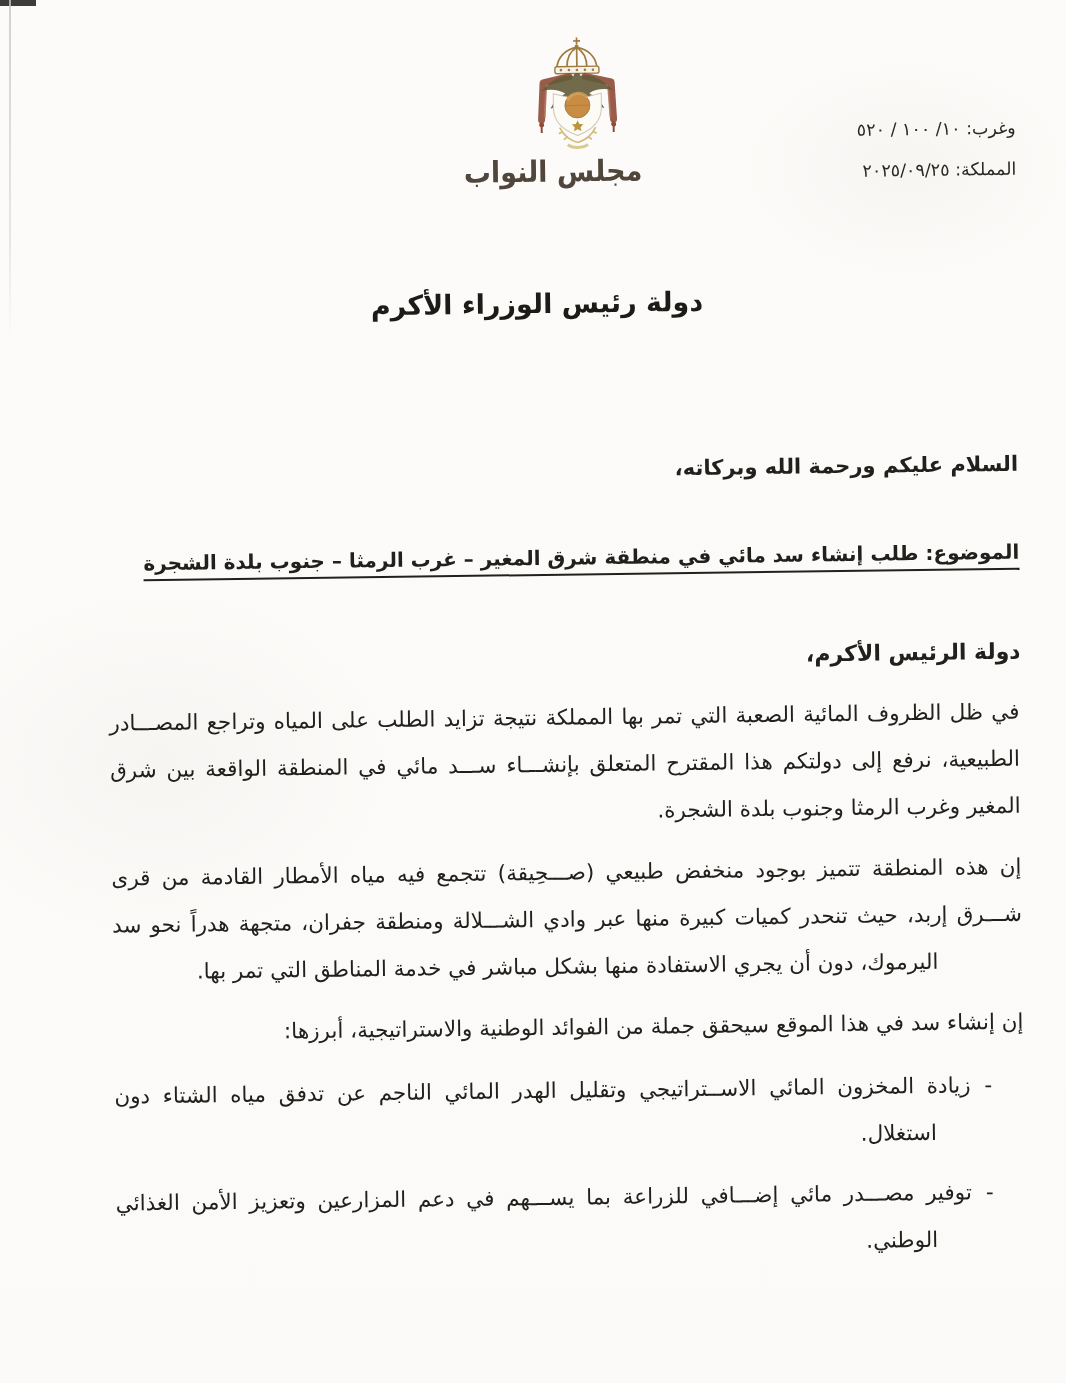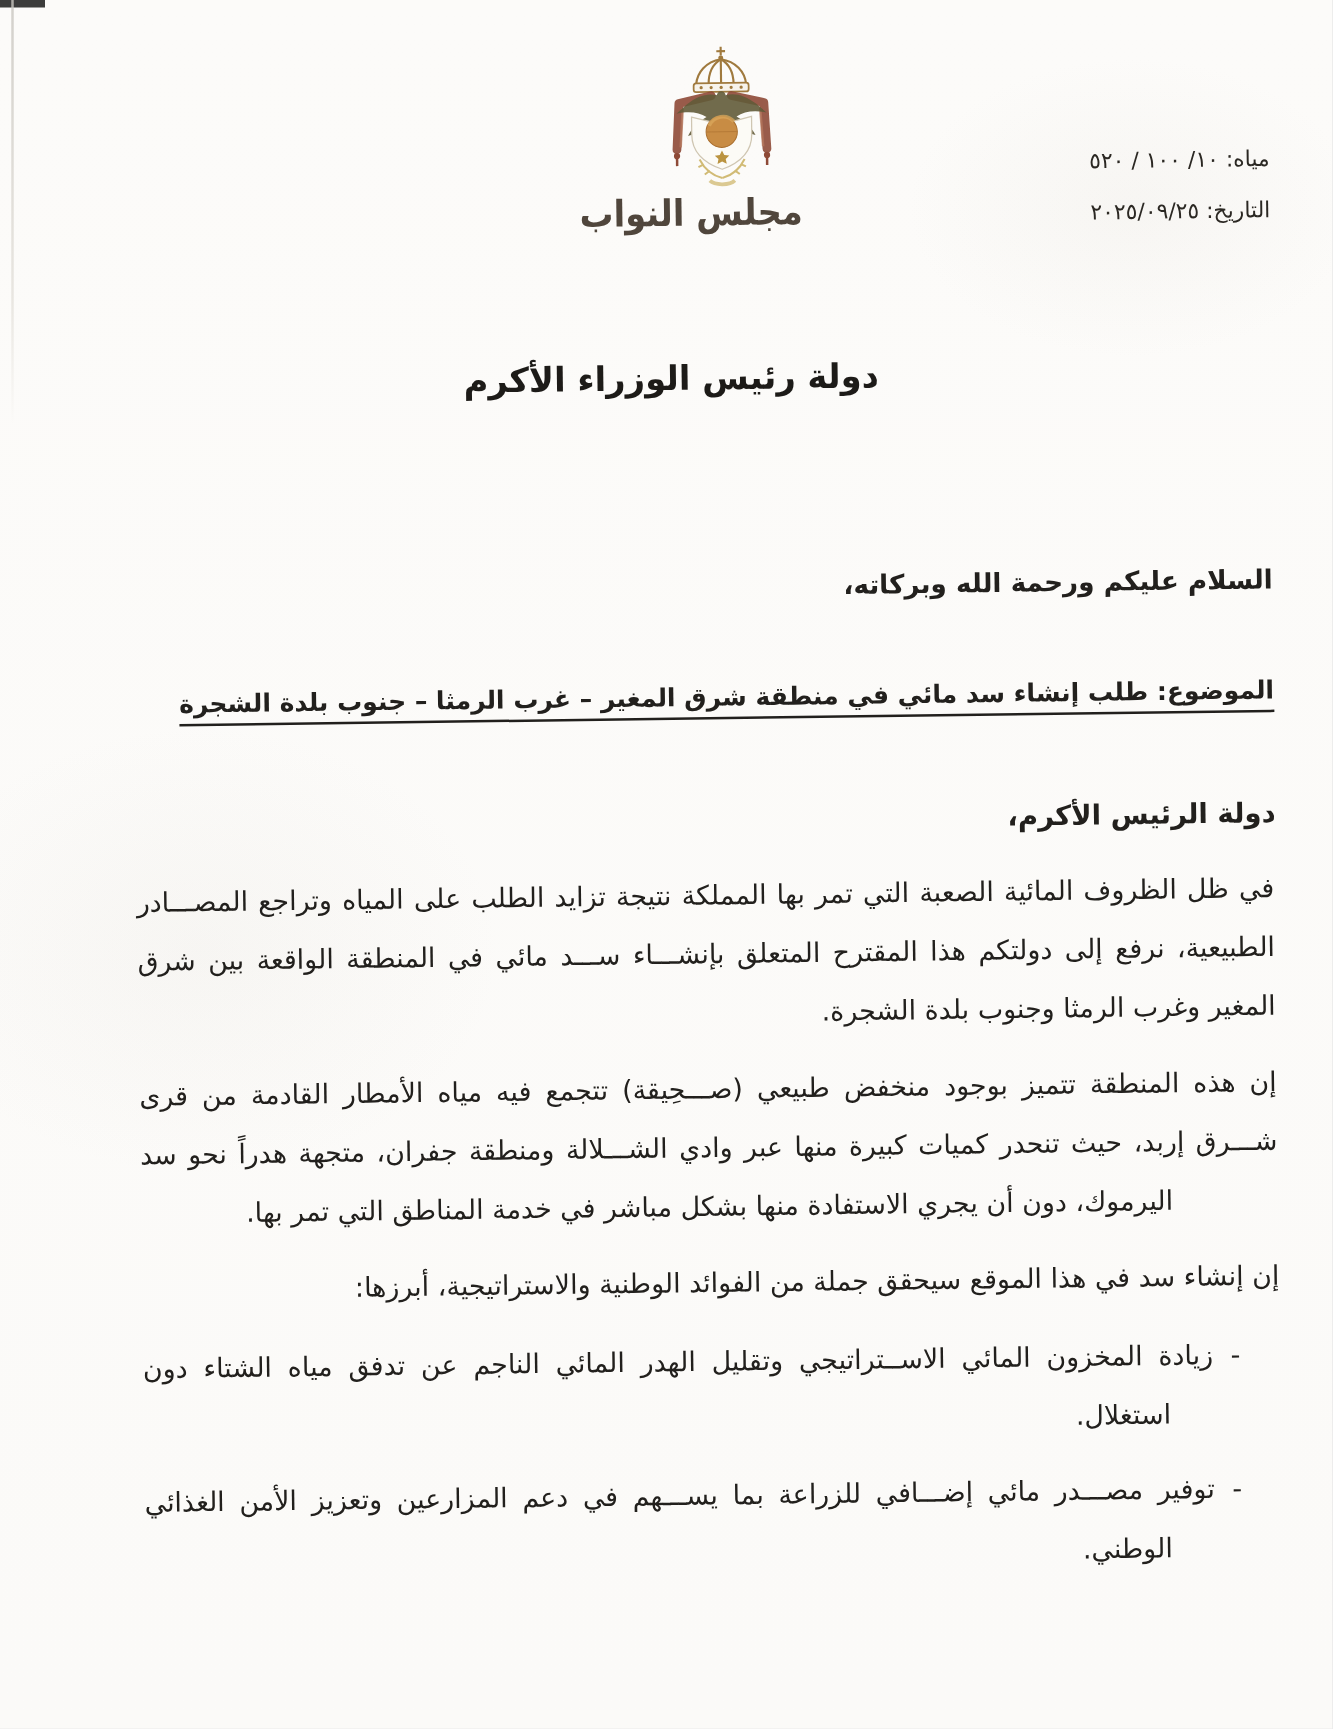--- a/index.html
+++ b/index.html
@@ -120,25 +120,25 @@
           <path d="M82 92 C78 100 72 105 64 107"></path>
           <path d="M49 96 l-4 2 M54 101 l-4 3 M79 96 l4 2 M74 101 l4 3"></path>
         </g>
         <path d="M54 109 C58 113 70 113 74 109" stroke="#cdb467" stroke-width="3" fill="none" opacity="0.7"></path>
       </svg>
       <div class="org-calligraphy" dir="rtl">مجلس النواب</div>
     </div>
 
     <div class="ref-block" dir="rtl">
       <div>
-        <span>مياه:</span>
+        <span>وغرب:</span>
         <span>١٠/ ١٠٠ / ٥٢٠</span>
       </div>
       <div>
-        <span>التاريخ:</span>
+        <span>المملكة:</span>
         <span>٢٠٢٥/٠٩/٢٥</span>
       </div>
     </div>
 
     <h1 class="title" dir="rtl">دولة رئيس الوزراء الأكرم</h1>
 
     <div class="greeting" dir="rtl">السلام عليكم ورحمة الله وبركاته،</div>
 
     <div class="subject" dir="rtl">الموضوع: طلب إنشاء سد مائي في منطقة شرق المغير – غرب الرمثا – جنوب بلدة الشجرة</div>
 

